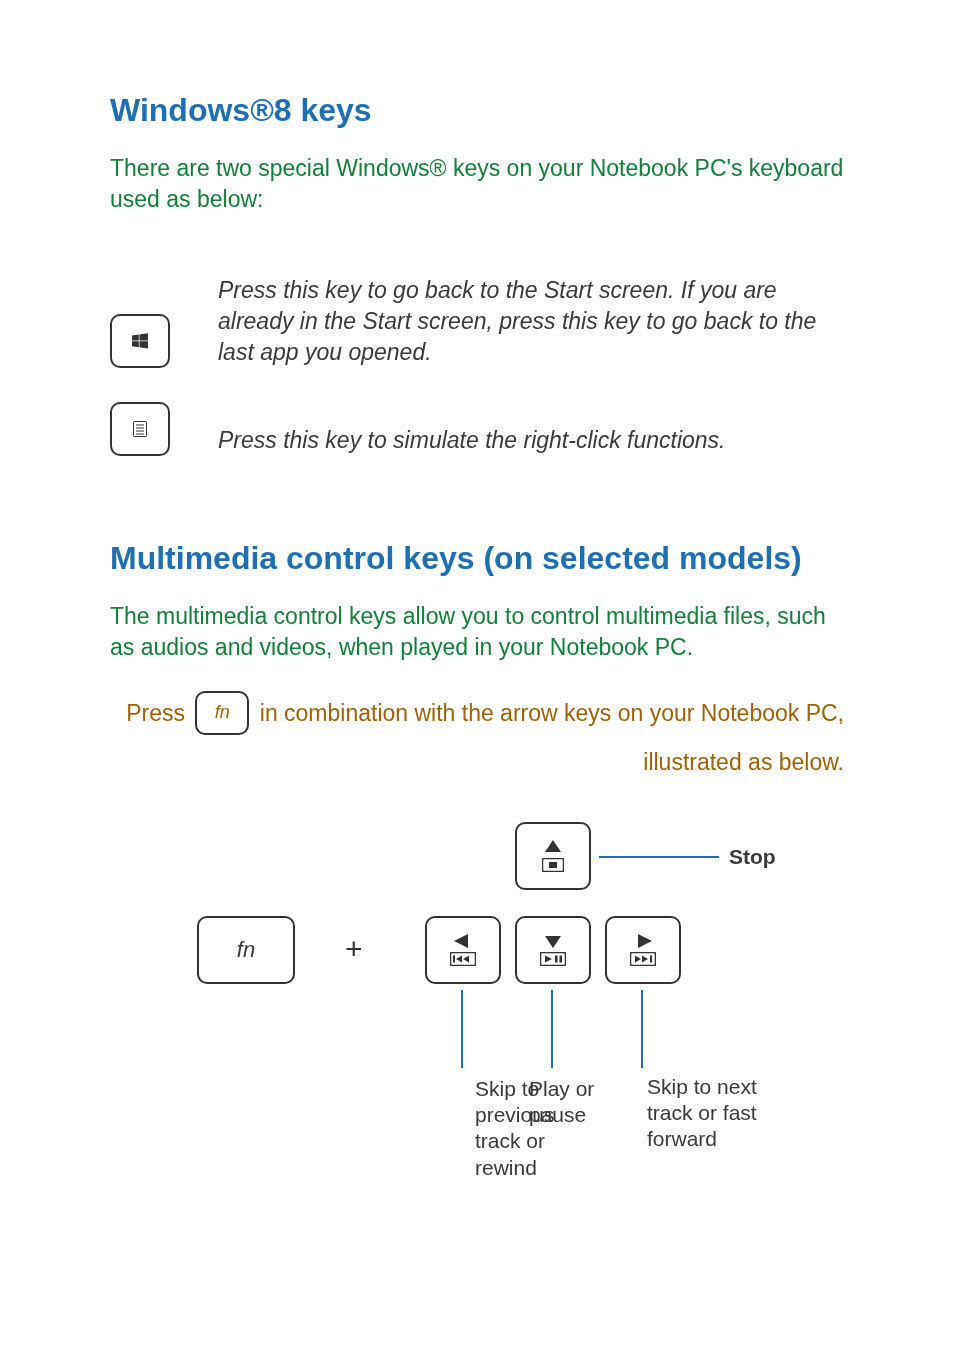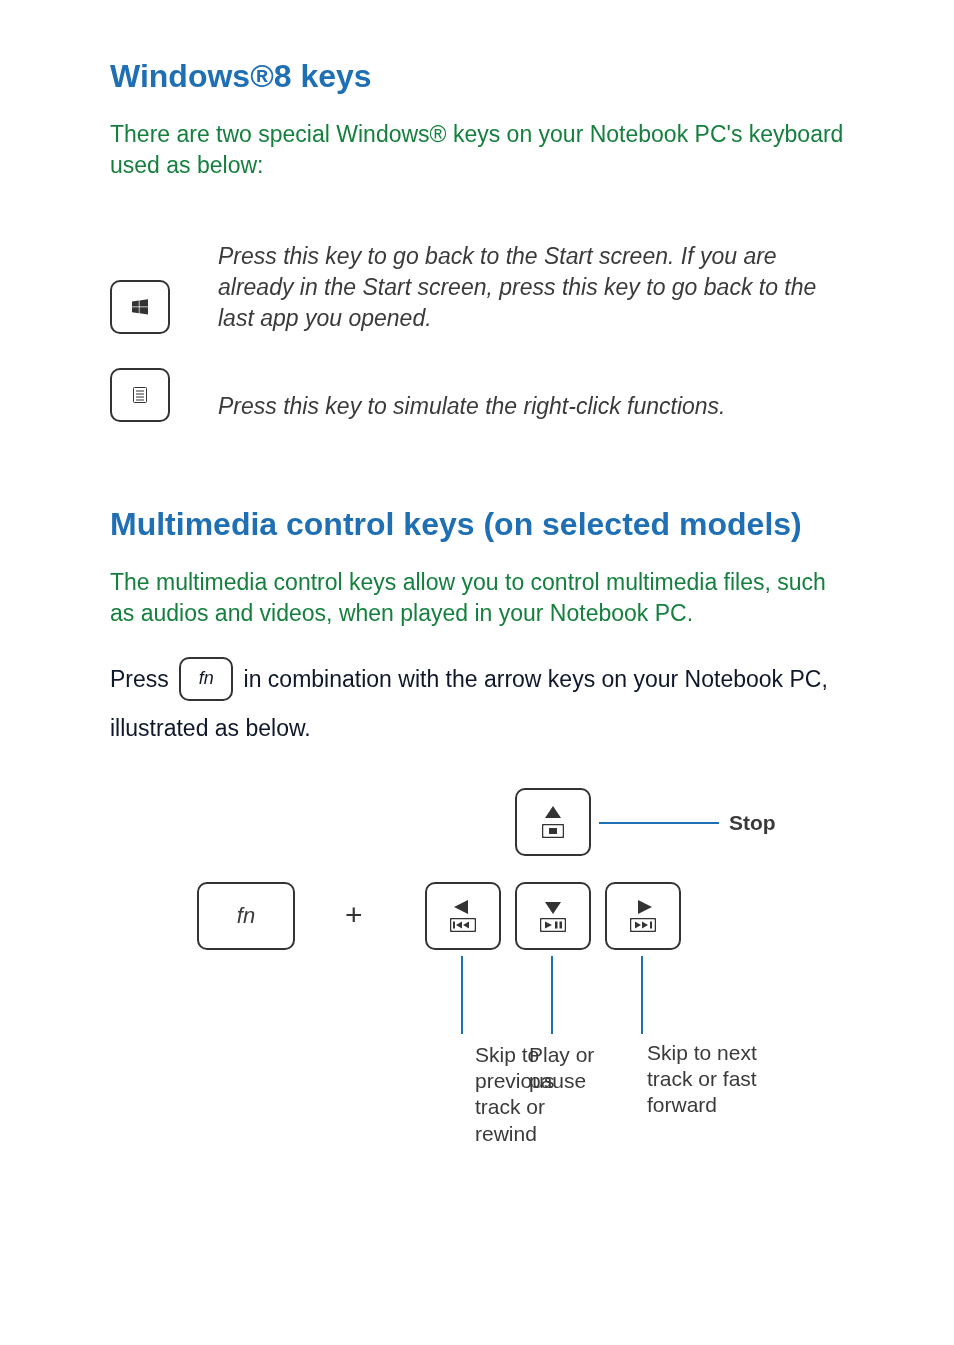--- a/index.html
+++ b/index.html
@@ -1,20 +1,20 @@
 <!DOCTYPE html>
 <html><head>
 <meta charset="utf-8">
 <style>
   * { box-sizing: border-box; margin: 0; padding: 0; }
   html, body { width: 954px; height: 1345px; background: #fff; font-family: "Segoe UI", "Myriad Pro", Arial, sans-serif; color: #3a3a3a; }
   .page {
     width: 954px;
     height: 1345px;
-    padding: 58px 110px 60px 110px;
+    padding: 92px 110px 60px 110px;
     position: relative;
   }
   h2.section-title {
     color: #1f6fb4;
     font-size: 32px;
     font-weight: 700;
     margin-bottom: 24px;
   }
   p.body {
     font-size: 23px;
@@ -44,21 +44,22 @@
   .keycap.arrow { width: 76px; height: 68px; flex-direction: column; gap: 4px; }
   .fn-label { font-style: italic; font-size: 18px; }
   .key-desc {
     font-size: 23px;
     line-height: 1.35;
     color: #3a3a3a;
   }
   .inline-para {
     font-size: 23px;
     line-height: 2.1;
-    color: #0f172a;
+    color: #a16207;
+    text-align: right;
   }
   .inline-para .keycap { margin: 0 4px; position: relative; top: -2px; }
 
   .diagram-wrap {
     position: relative;
     width: 640px;
     height: 390px;
     margin: 20px auto 0 auto;
   }
   .plus {

